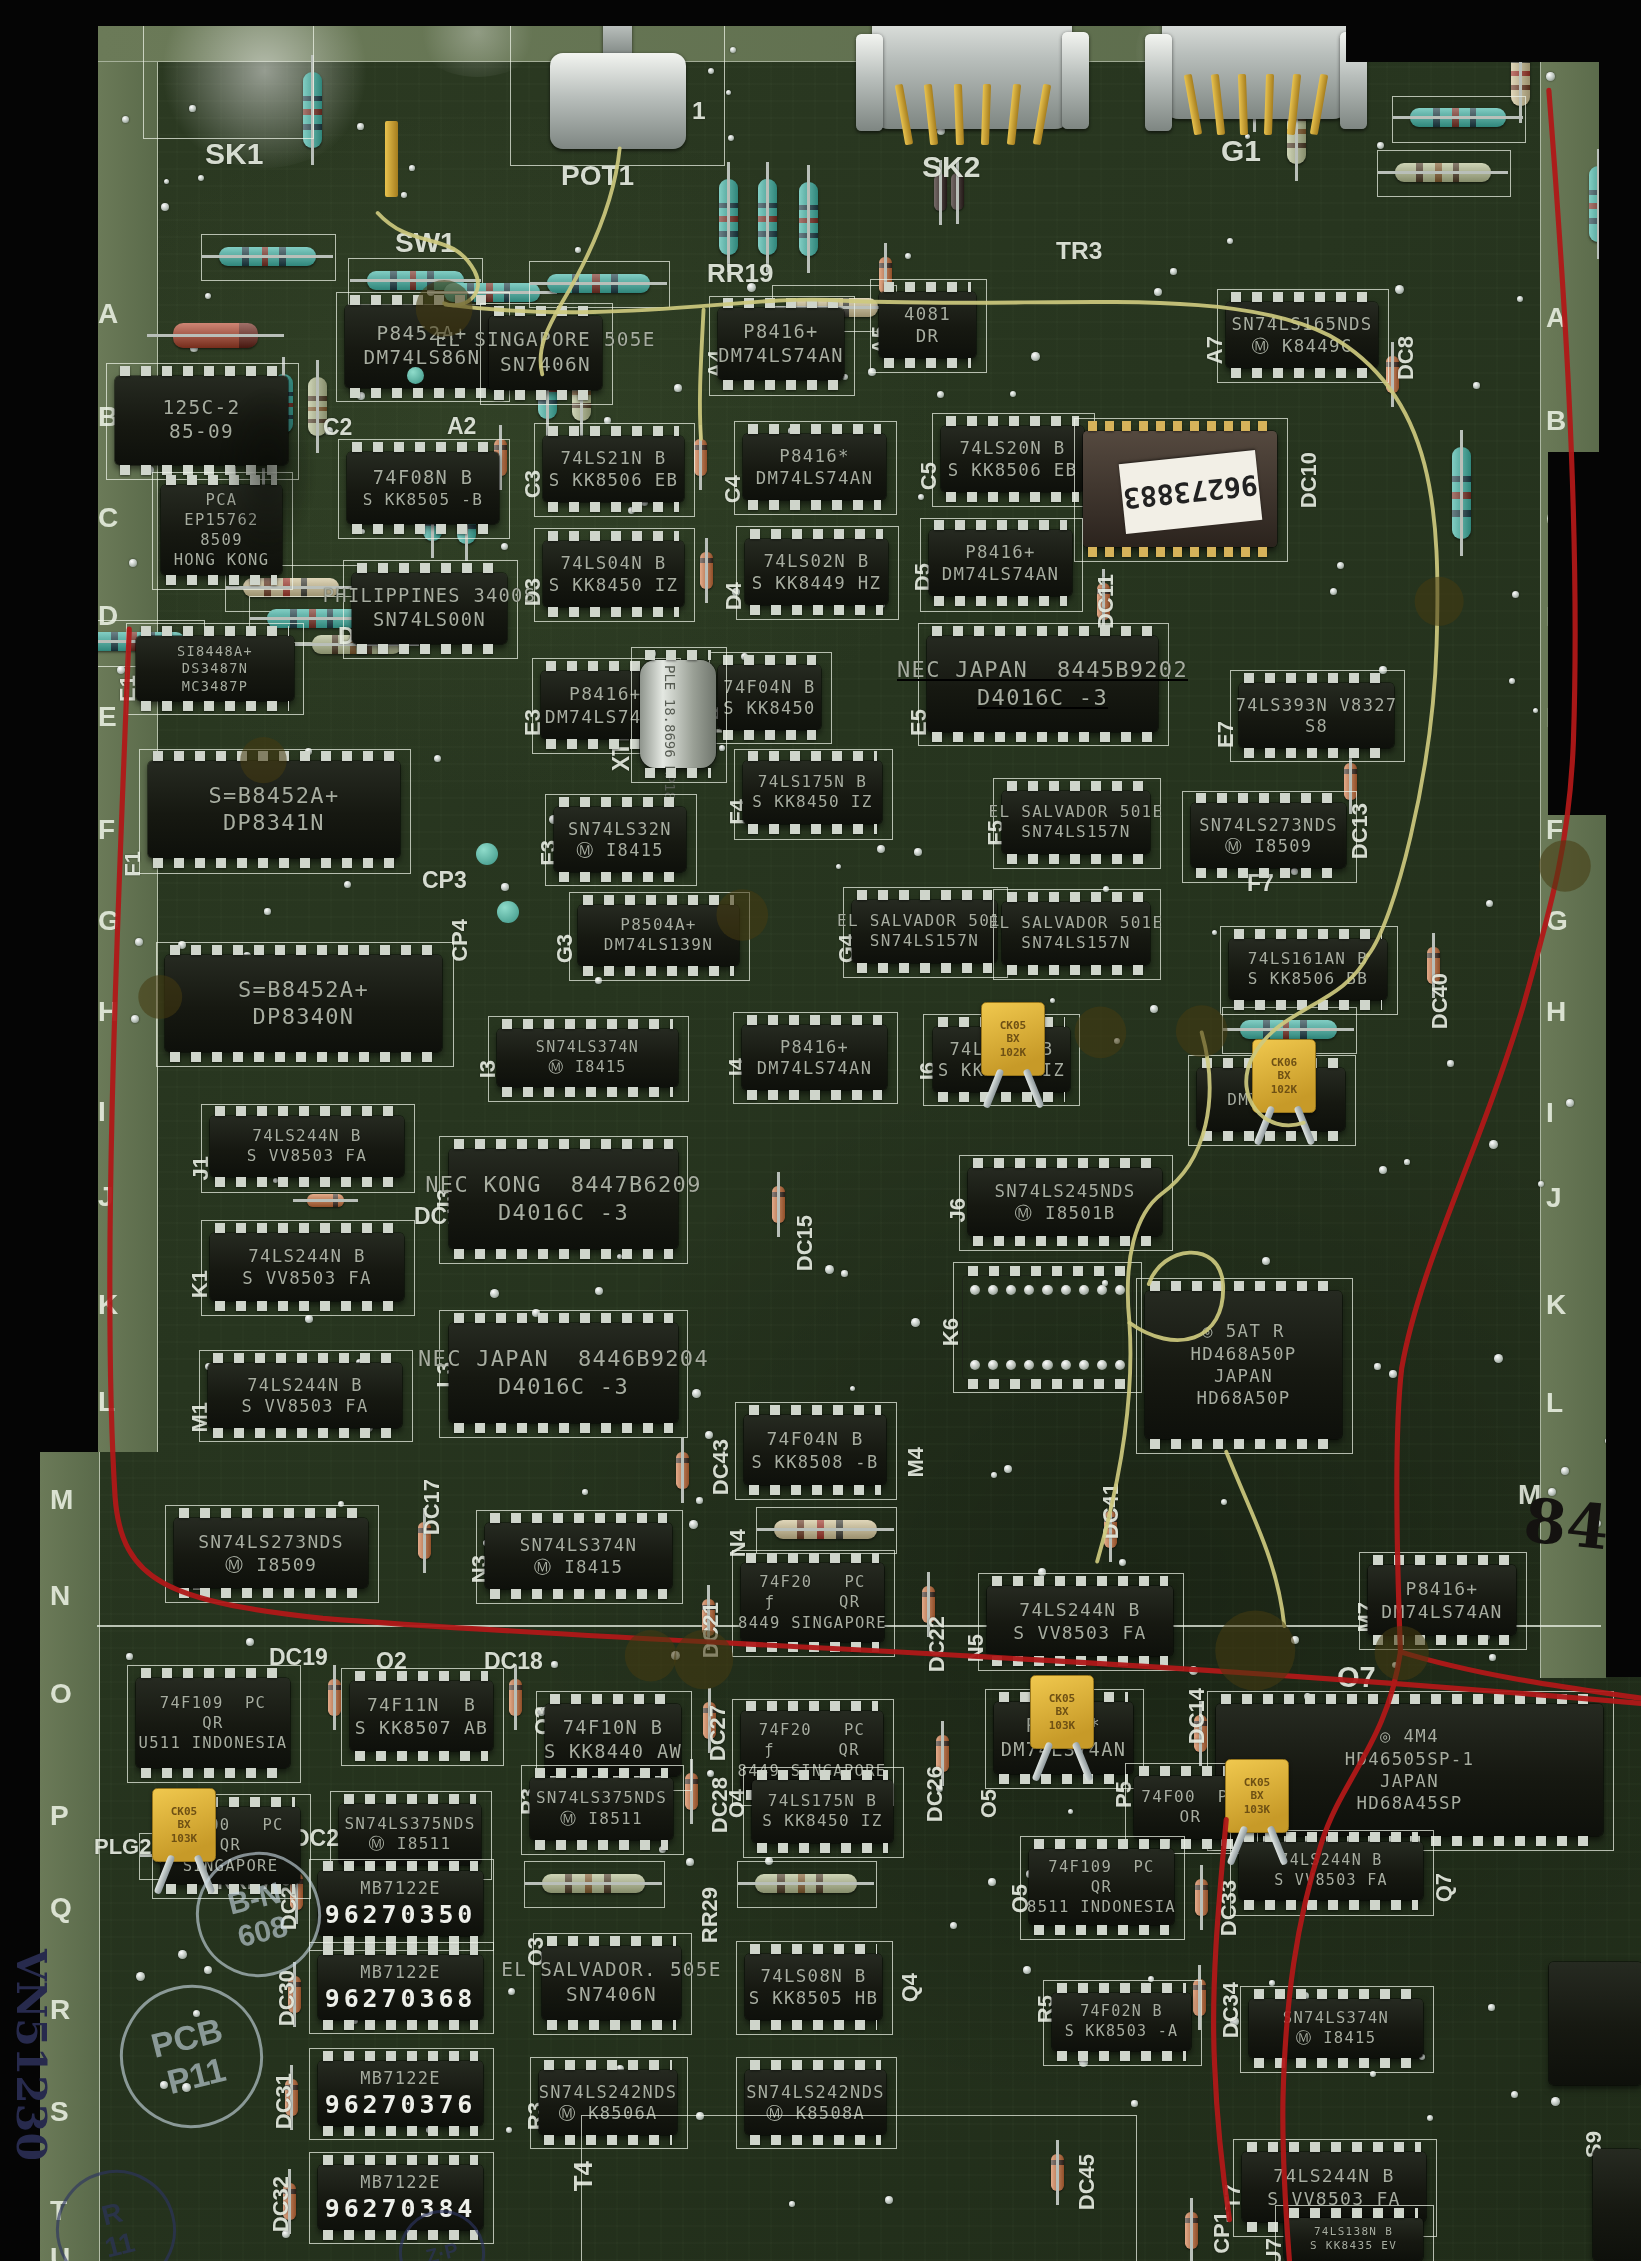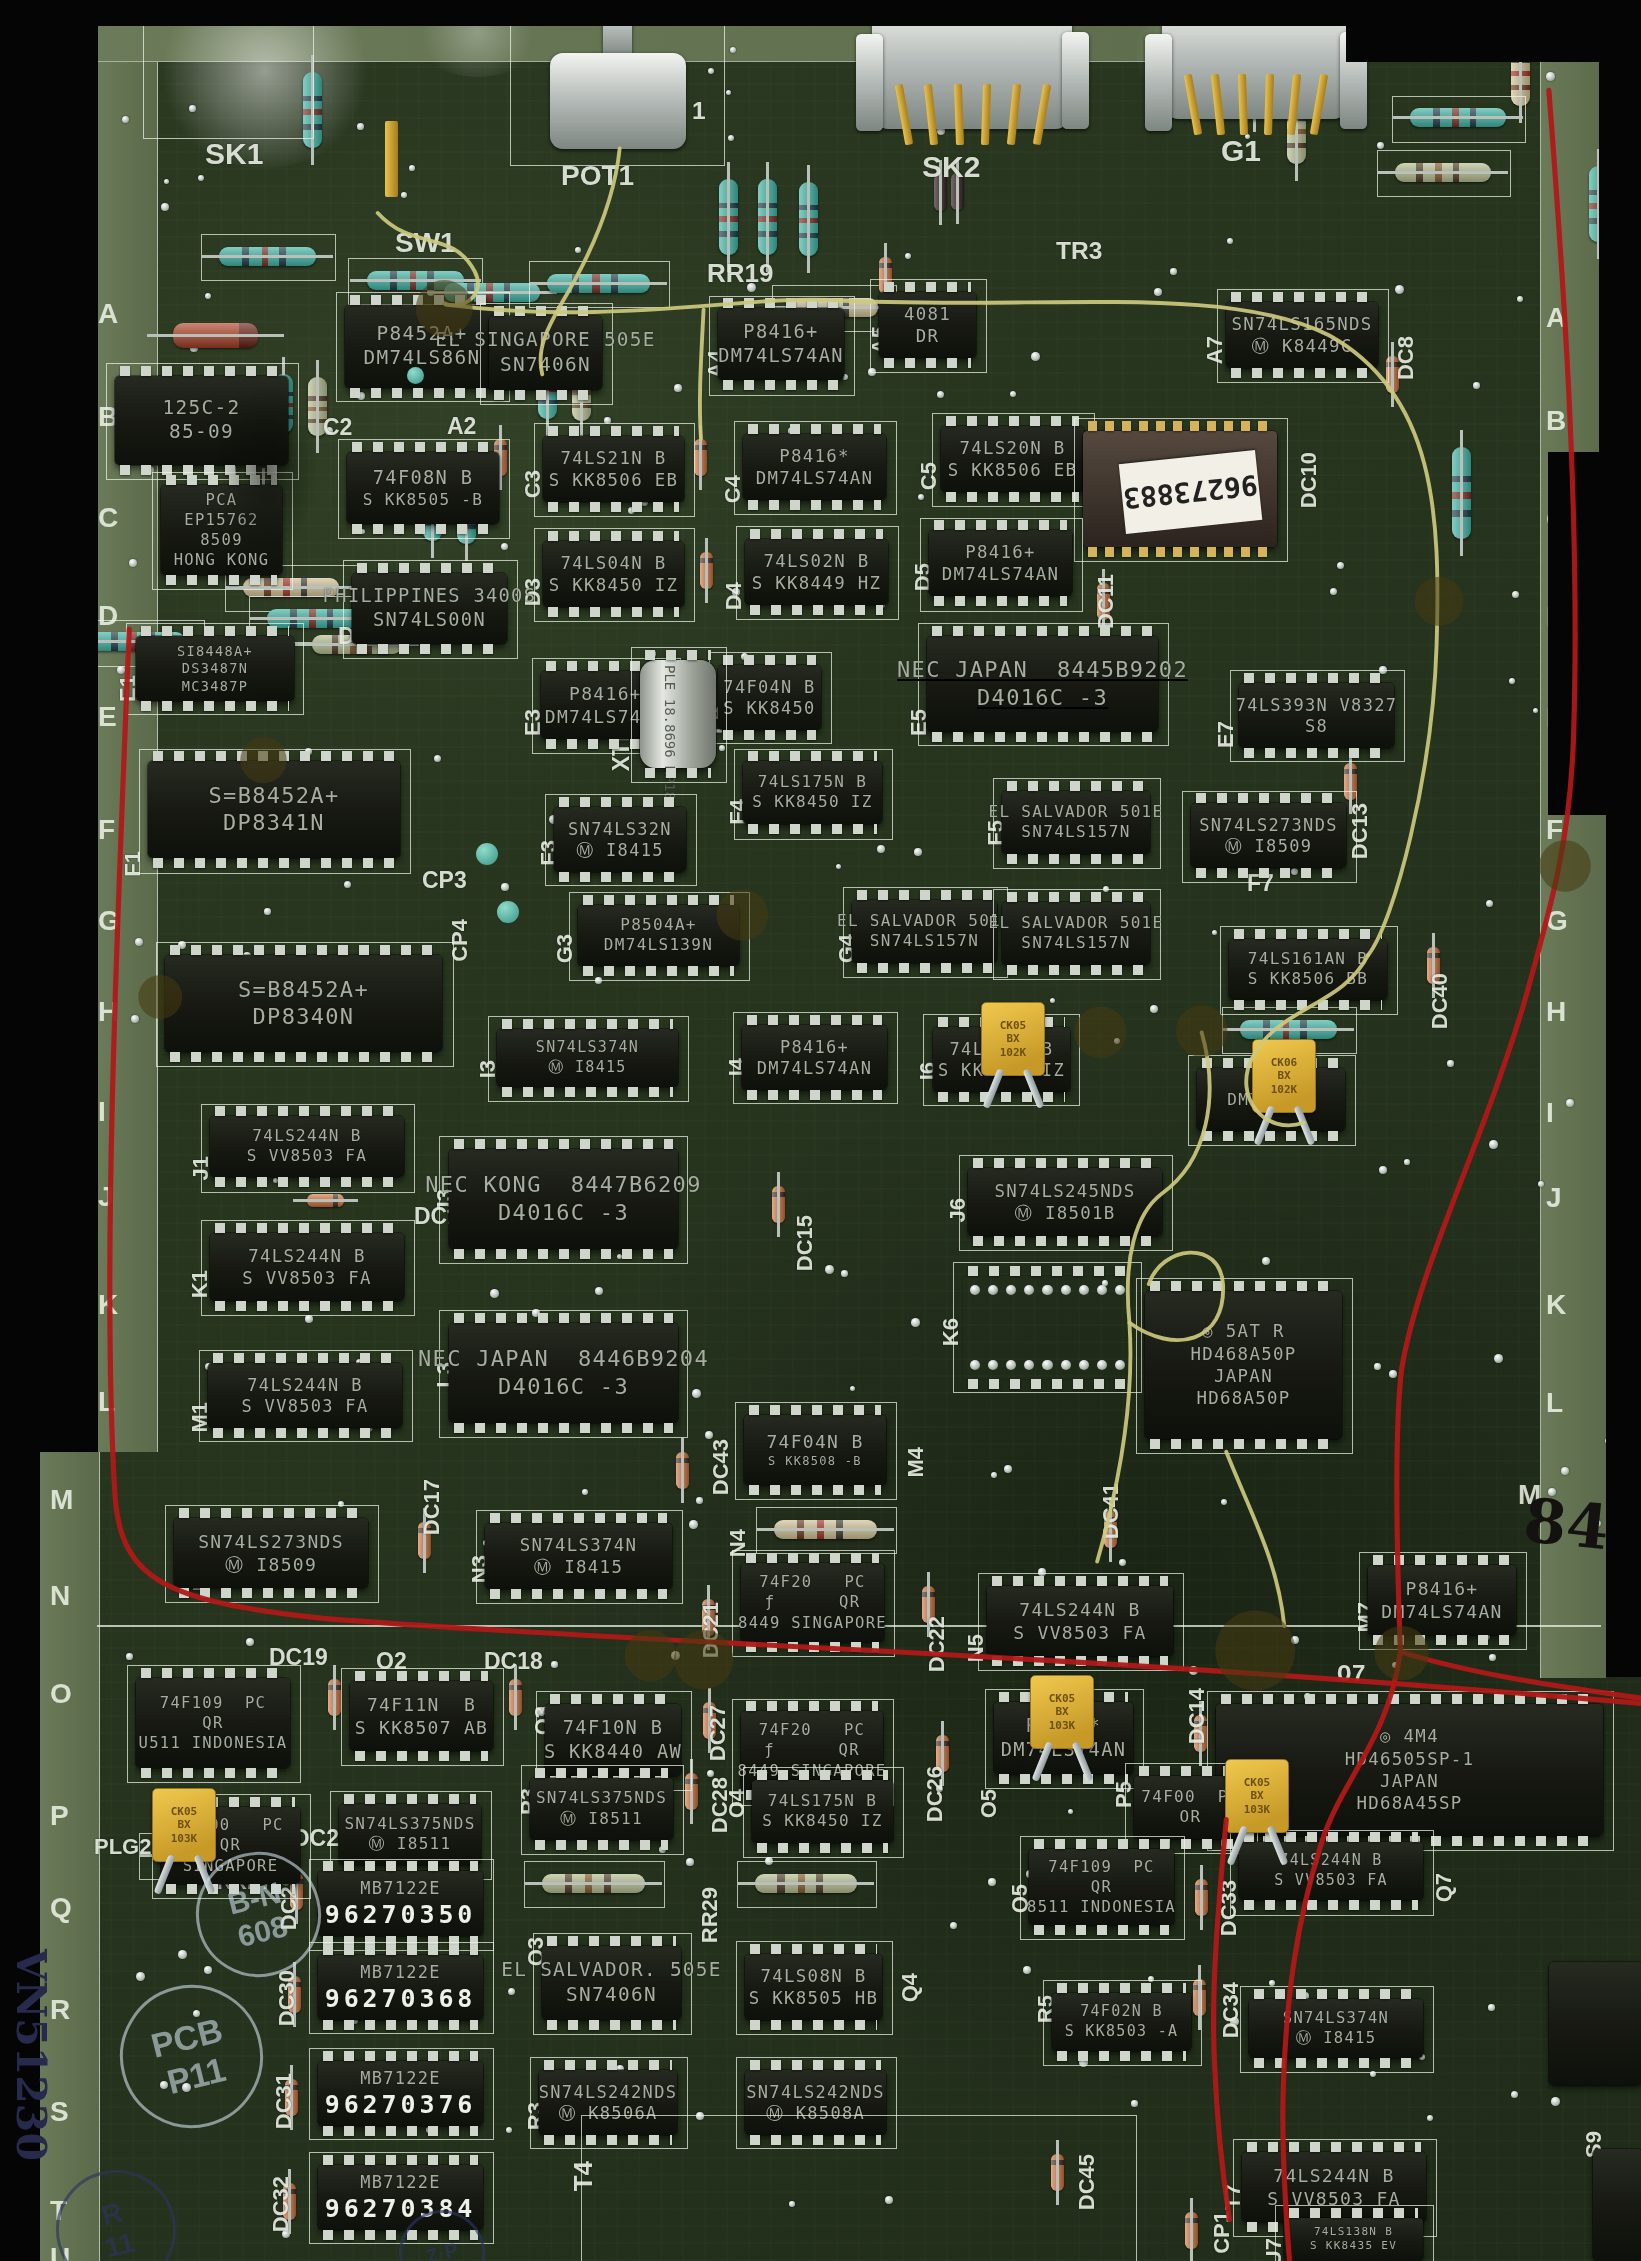--- a/index.html
+++ b/index.html
@@ -515,21 +515,21 @@
       <div class="slab" style="left: 269px; top: 1644px; font-size: 23px;">DC19</div>
       <div class="slab" style="left: 376px; top: 1648px; font-size: 23px;">O2</div>
       <div class="slab" style="left: 484px; top: 1648px; font-size: 23px;">DC18</div>
       <div class="slab v" style="left: 698px; top: 1602px; font-size: 22px;">DC21</div>
       <div class="slab v" style="left: 924px; top: 1616px; font-size: 22px;">DC22</div>
       <div class="slab v" style="left: 530px; top: 1706px; font-size: 22px;">O3</div>
       <div class="slab v" style="left: 724px; top: 1789px; font-size: 22px;">O4</div>
       <div class="slab v" style="left: 976px; top: 1789px; font-size: 22px;">O5</div>
       <div class="slab v" style="left: 922px; top: 1766px; font-size: 22px;">DC26</div>
       <div class="slab v" style="left: 705px; top: 1705px; font-size: 22px;">DC27</div>
-      <div class="slab" style="left: 1337px; top: 1661px; font-size: 24px; font-family: Liberation Mono, monospace;">O7</div>
+      <div class="slab" style="left: 1337px; top: 1661px; font-size: 29px;">O7</div>
       <div class="slab v" style="left: 1184px; top: 1688px; font-size: 22px;">DC14</div>
       <div class="slab v" style="left: 150px; top: 1794px; font-size: 22px;">P1</div>
       <div class="slab" style="left: 418px; top: 1812px; font-size: 23px;">P2</div>
       <div class="slab v" style="left: 516px; top: 1788px; font-size: 22px;">P3</div>
       <div class="slab v" style="left: 707px; top: 1777px; font-size: 22px;">DC28</div>
       <div class="slab v" style="left: 1111px; top: 1781px; font-size: 22px;">P5</div>
       <div class="slab" style="left: 293px; top: 1825px; font-size: 23px;">DC20</div>
       <div class="slab" style="left: 447px; top: 1833px; font-size: 23px;">Q2</div>
       <div class="slab v" style="left: 523px; top: 1937px; font-size: 22px;">Q3</div>
       <div class="slab v" style="left: 897px; top: 1973px; font-size: 22px;">Q4</div>
@@ -826,21 +826,21 @@
         <div class="ln" style="font-size: 22px;">D4016C -3</div>
       </div>
       <div class="silkbox" style="left: 199px; top: 1350px; width: 212px; height: 90px;"></div>
       <div class="chip" style="left: 208px; top: 1363px; width: 194px; height: 65px;">
         <div class="ln" style="font-size: 17px;">74LS244N B</div>
         <div class="ln" style="font-size: 17px;">S VV8503 FA</div>
       </div>
       <div class="silkbox" style="left: 735px; top: 1402px; width: 160px; height: 96px;"></div>
       <div class="chip" style="left: 744px; top: 1415px; width: 142px; height: 70px;">
         <div class="ln" style="font-size: 18px;">74F04N B</div>
-        <div class="ln" style="font-size: 12px; text-align: right;">S KK8508 -B</div>
+        <div class="ln" style="font-size: 17px; text-align: right;">S KK8508 -B</div>
       </div>
       <div class="silkbox" style="left: 1359px; top: 1552px; width: 166px; height: 96px;"></div>
       <div class="chip" style="left: 1368px; top: 1565px; width: 148px; height: 70px;">
         <div class="ln" style="font-size: 18px;">P8416+</div>
         <div class="ln" style="font-size: 18px;">DM74LS74AN</div>
       </div>
       <div class="silkbox" style="left: 165px; top: 1505px; width: 212px; height: 96px;"></div>
       <div class="chip" style="left: 174px; top: 1518px; width: 194px; height: 70px;">
         <div class="ln" style="font-size: 18px;">SN74LS273NDS</div>
         <div class="ln" style="font-size: 18px;">Ⓜ I8509</div>

